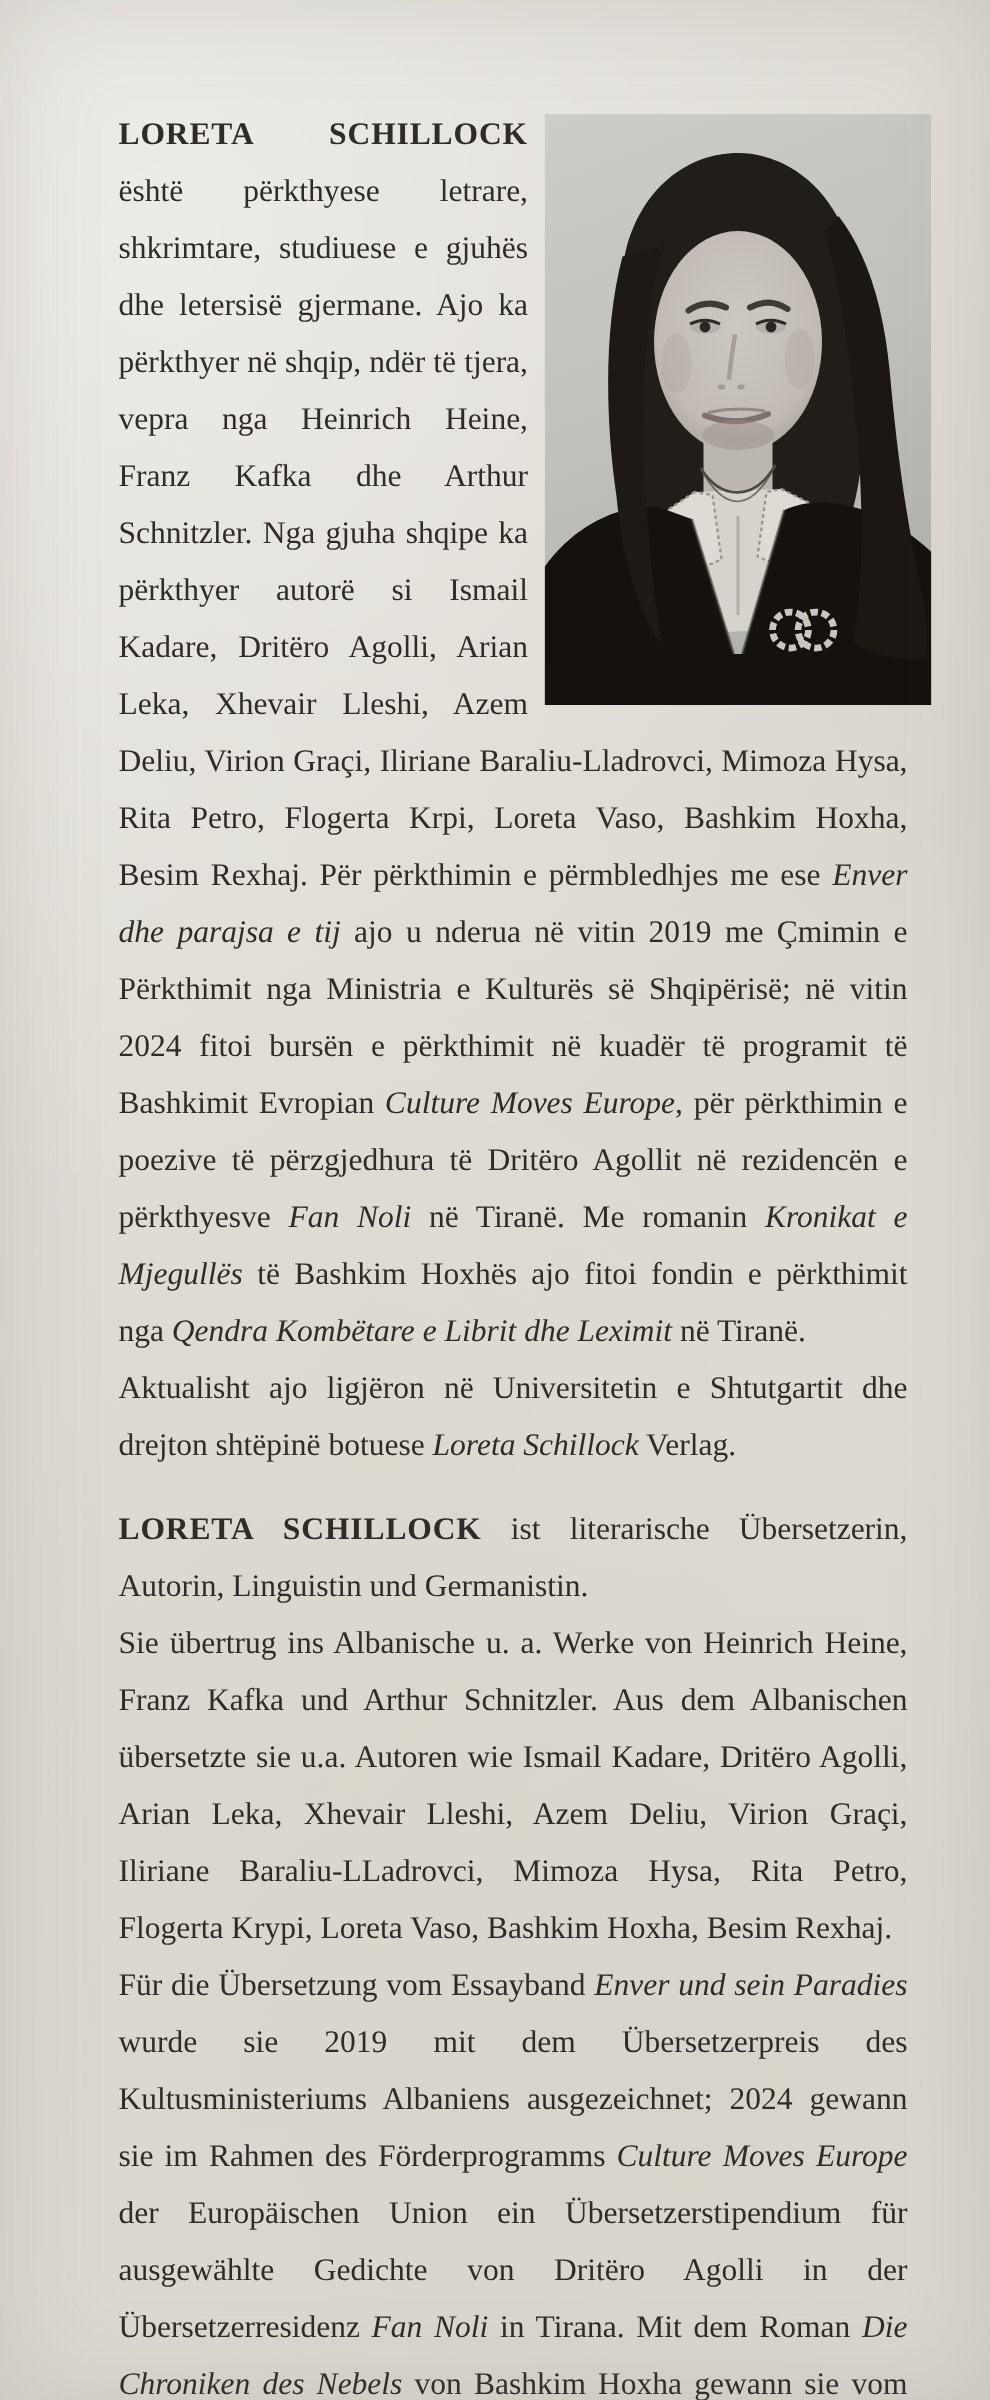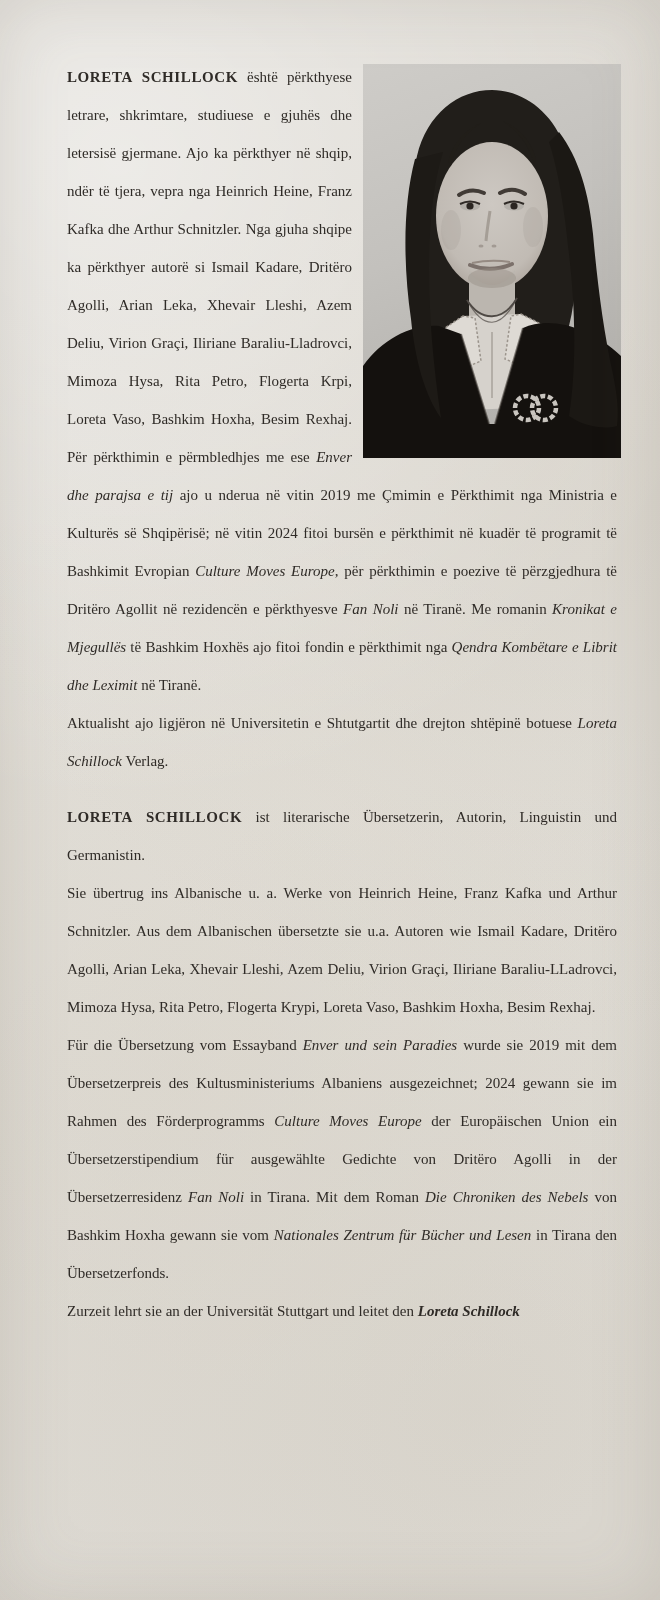--- a/index.html
+++ b/index.html
@@ -21,22 +21,22 @@
   .vignette {
     position: absolute; inset: 0; pointer-events: none;
     box-shadow: inset 0 0 70px rgba(115,105,90,0.18);
   }
   .content {
     box-sizing: border-box;
     width: 660px;
     padding: 54px 39px 0 63px;
   }
   .para {
-    margin: 4px;
-    font-size: 15px;
+    margin: 16px;
+    font-size: 21px;
     line-height: 38px;
     text-align: justify;
   }
   .photo {
     float: right;
     width: 258px;
     height: 394px;
     margin: 6px 0 14px 11px;
     overflow: hidden;
   }

